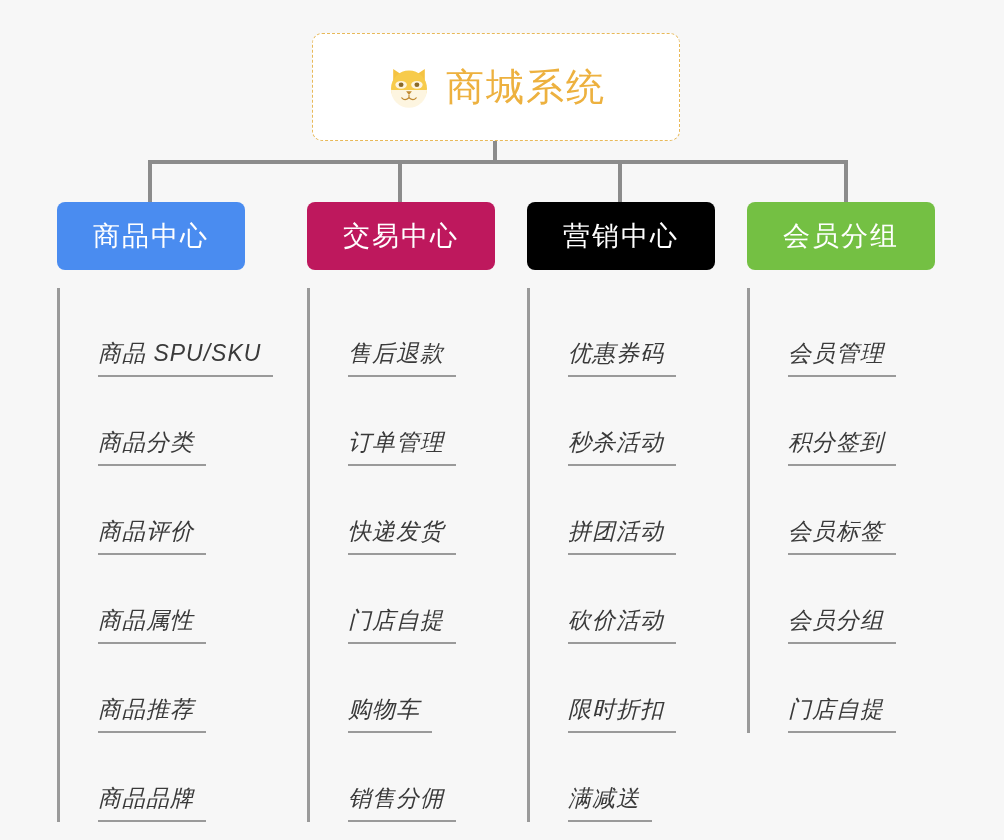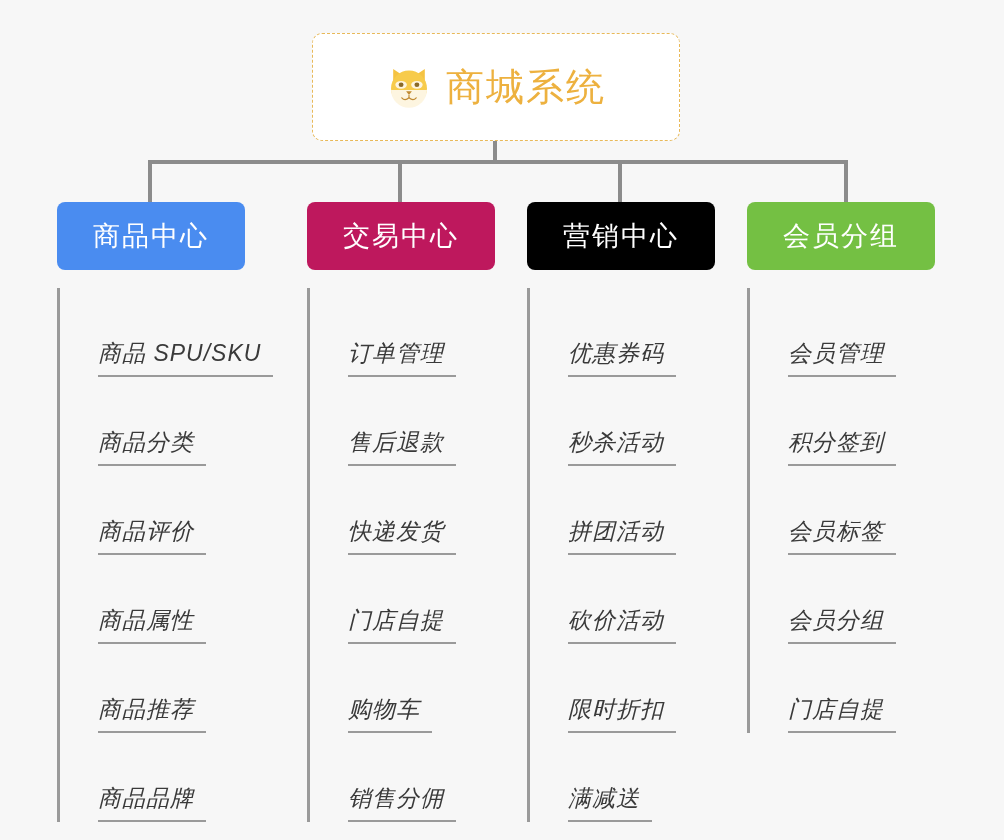--- a/index.html
+++ b/index.html
@@ -177,24 +177,24 @@
       <div class="leaf">
           <span class="leaf-label">商品品牌</span>
         </div>
     </div>
   </div>
 
   <div class="column" id="col-1">
     <div class="col-header">交易中心</div>
     <div class="col-body">
       <div class="leaf">
+          <span class="leaf-label">售后退款</span>
+        </div>
+      <div class="leaf">
           <span class="leaf-label">订单管理</span>
-        </div>
-      <div class="leaf">
-          <span class="leaf-label">售后退款</span>
         </div>
       <div class="leaf">
           <span class="leaf-label">快递发货</span>
         </div>
       <div class="leaf">
           <span class="leaf-label">门店自提</span>
         </div>
       <div class="leaf">
           <span class="leaf-label">购物车</span>
         </div>

